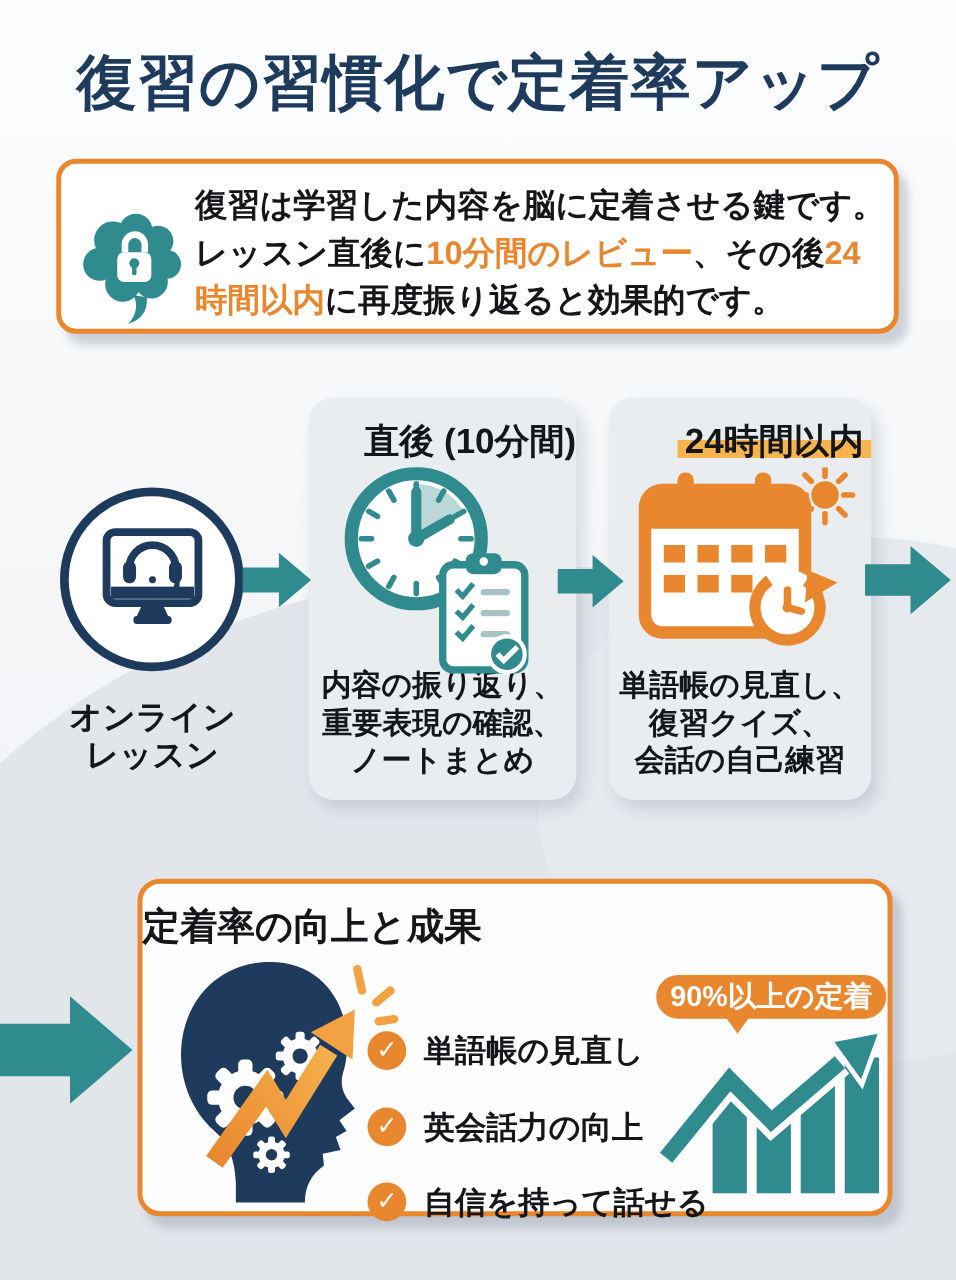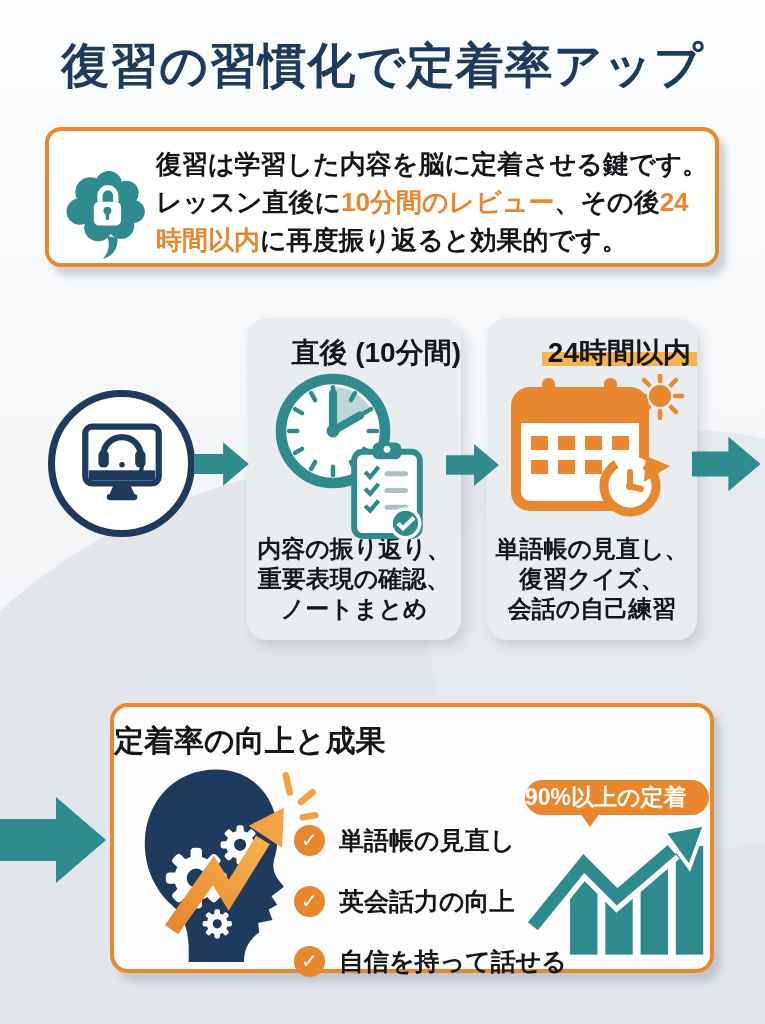--- a/index.html
+++ b/index.html
@@ -81,21 +81,21 @@
   .check-row { position:absolute; left:180px; display:flex; align-items:center; }
   .check-circle {
     width:31px; height:31px; border-radius:50%; background:#E8872E;
     color:#ffffff; font-size:20px; font-weight:900; line-height:31px; text-align:center;
     flex:0 0 31px;
   }
   .check-text { margin-left:14px; font-size:25px; font-weight:800; color:#141619; white-space:nowrap; }
 
   .badge {
     position:absolute; left:411px; top:73px; width:184px; height:35px;
-    background:#E8872E; border-radius:18px; color:#fff; text-align:left;
+    background:#E8872E; border-radius:18px; color:#fff; text-align:center;
     font-size:23px; font-weight:800; line-height:35px;
   }
   .badge-tail {
     position:absolute; left:466px; top:106px; width:0; height:0;
     border-left:10px solid transparent; border-right:10px solid transparent;
     border-top:14px solid #E8872E;
   }
 </style>
 </head>
 <body>
@@ -147,20 +147,24 @@
         <rect x="27" y="77" width="96" height="14" fill="#1E3A5C"></rect>
         <circle cx="75" cy="69" r="4" fill="#1E3A5C"></circle>
         <path d="M48,56 a27,27 0 0 1 54,0" stroke="#1E3A5C" stroke-width="9" fill="none"></path>
         <rect x="41" y="48" width="15" height="25" rx="7" fill="#1E3A5C"></rect>
         <rect x="94" y="48" width="15" height="25" rx="7" fill="#1E3A5C"></rect>
         <path d="M103,70 q3,14 -19,15" stroke="#1E3A5C" stroke-width="6" fill="none" stroke-linecap="round"></path>
         <path d="M64,96 h22 l7,15 h-36 z" fill="#1E3A5C"></path>
         <rect x="53" y="111" width="44" height="9" rx="4" fill="#1E3A5C"></rect>
       </svg>
     </span>
+  </div>
+  <div class="z lesson-label">
+    <div>オンライン</div>
+    <div>レッスン</div>
   </div>
 
   <span class="block-arrow" style="left:194px; top:437px;">
     <svg viewBox="0 0 100 90" width="56" height="54">
         <polygon points="0,27 52,27 52,6 98,45 52,84 52,63 0,63" fill="#2F8B8D"></polygon>
       </svg>
   </span>
 
   <section class="z step-card card-immediate">
     <div class="card-heading">直後 (10分間)</div>

